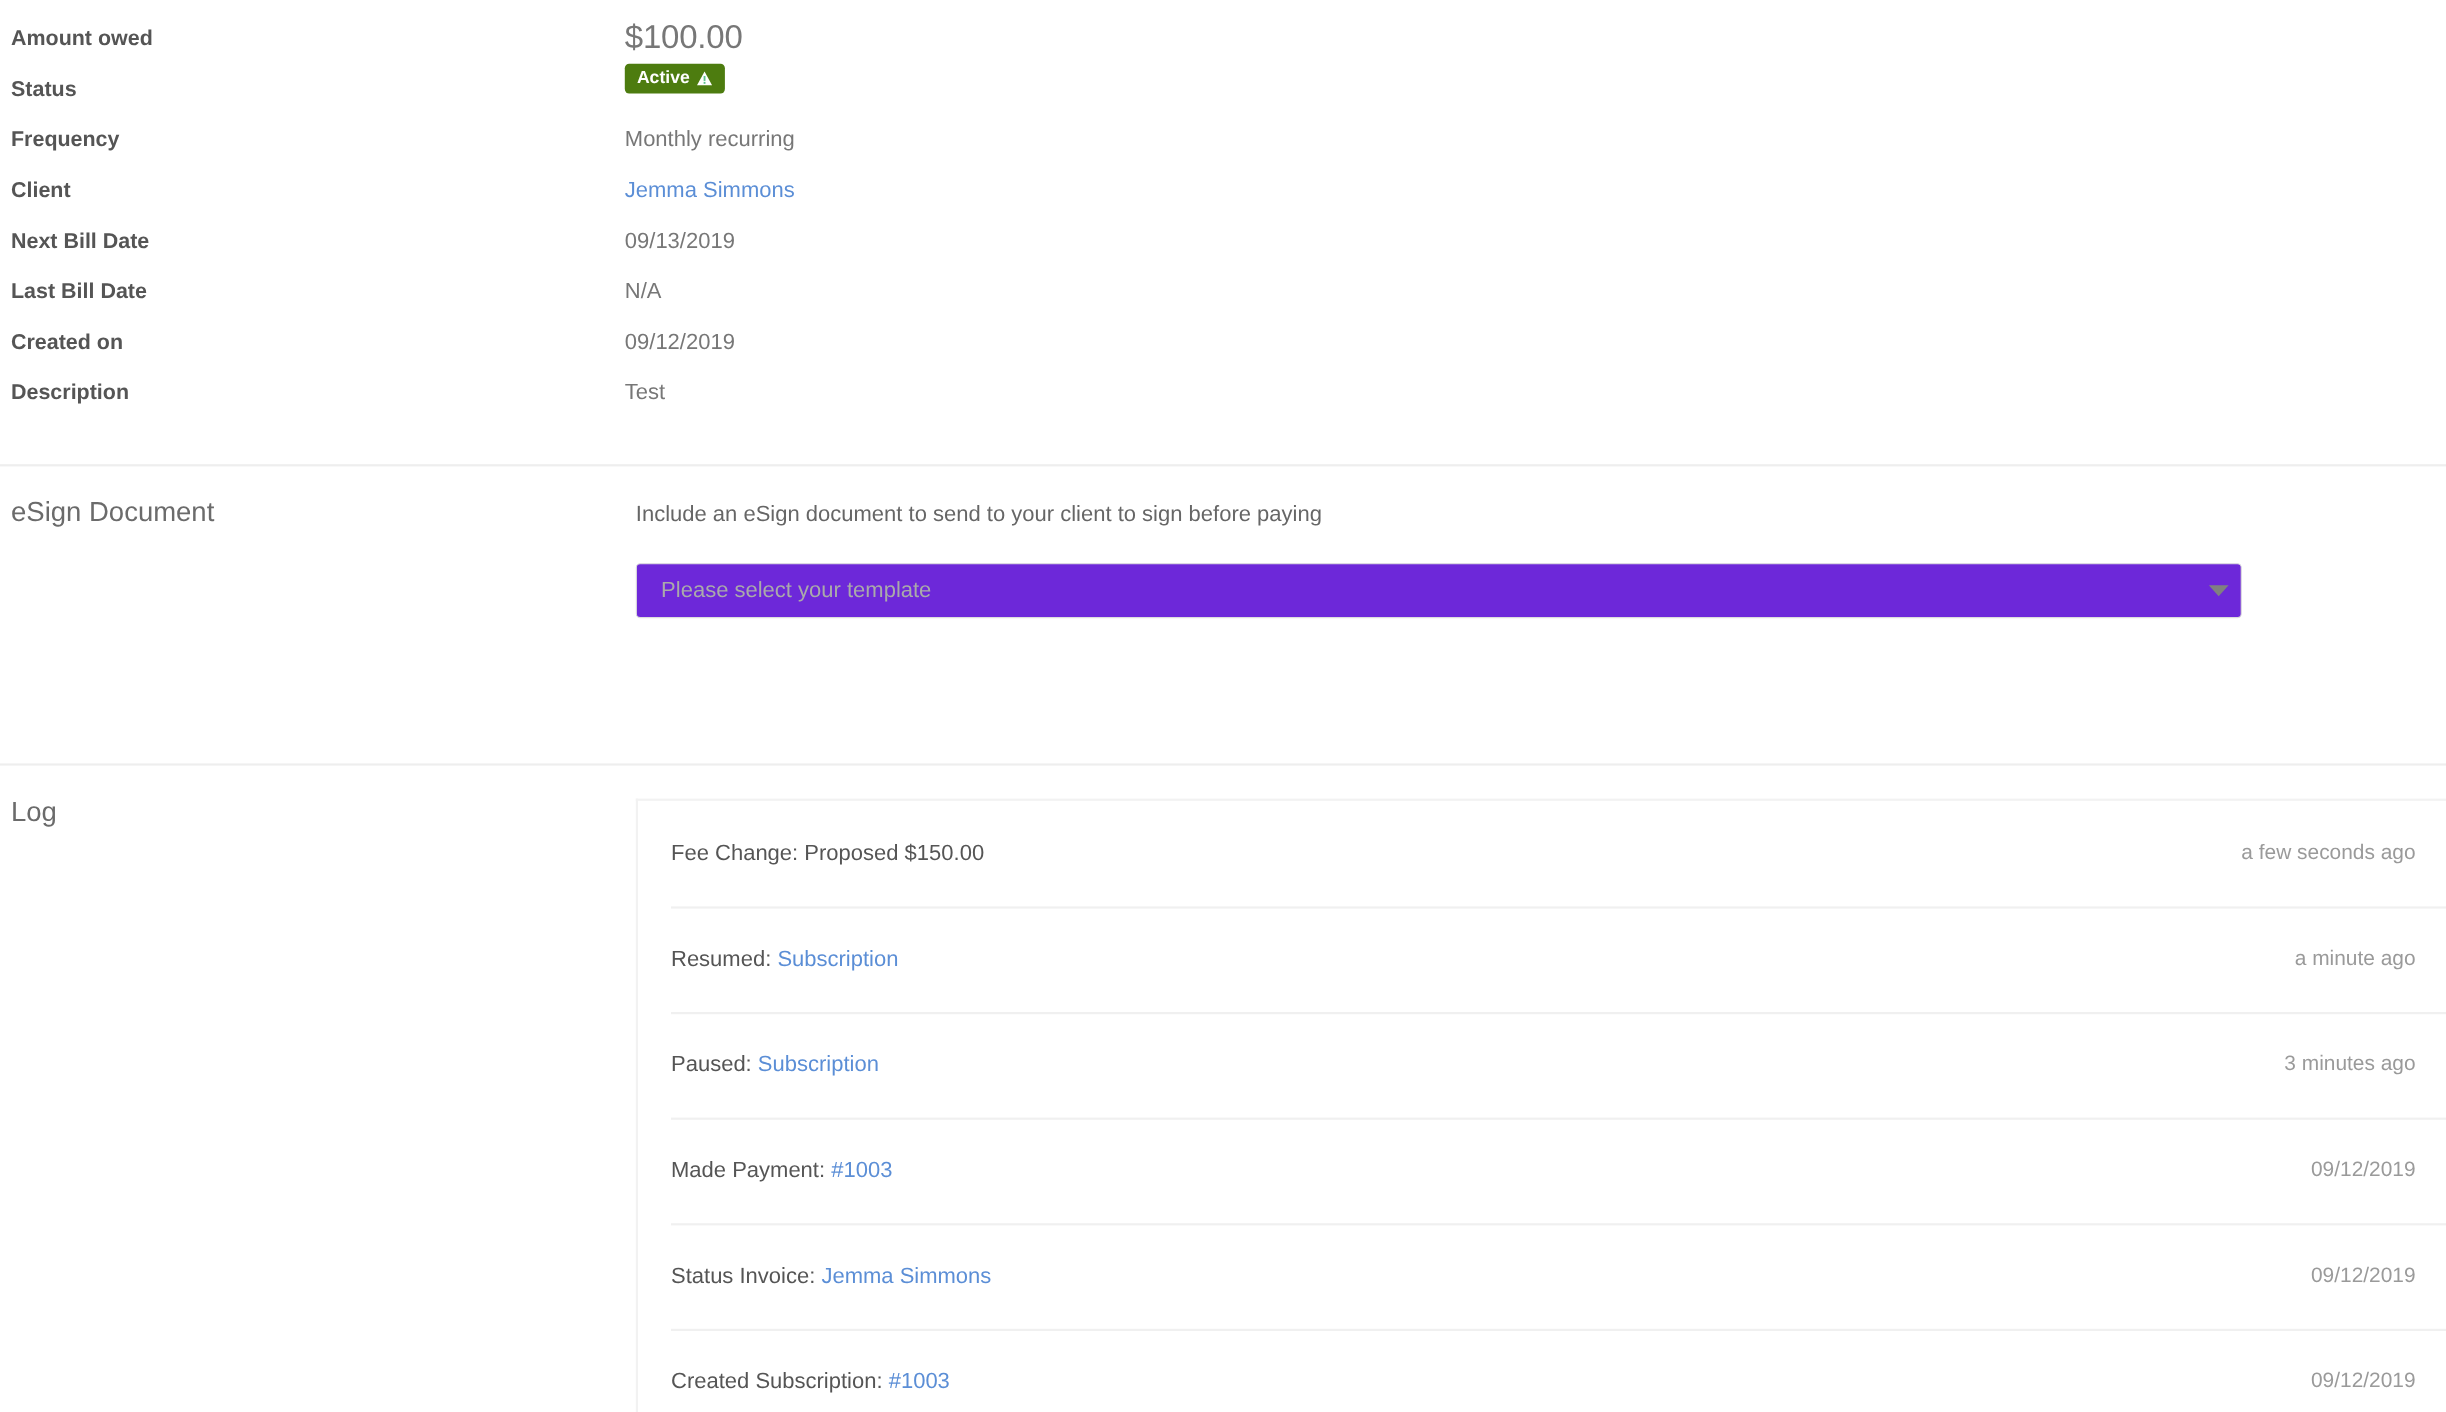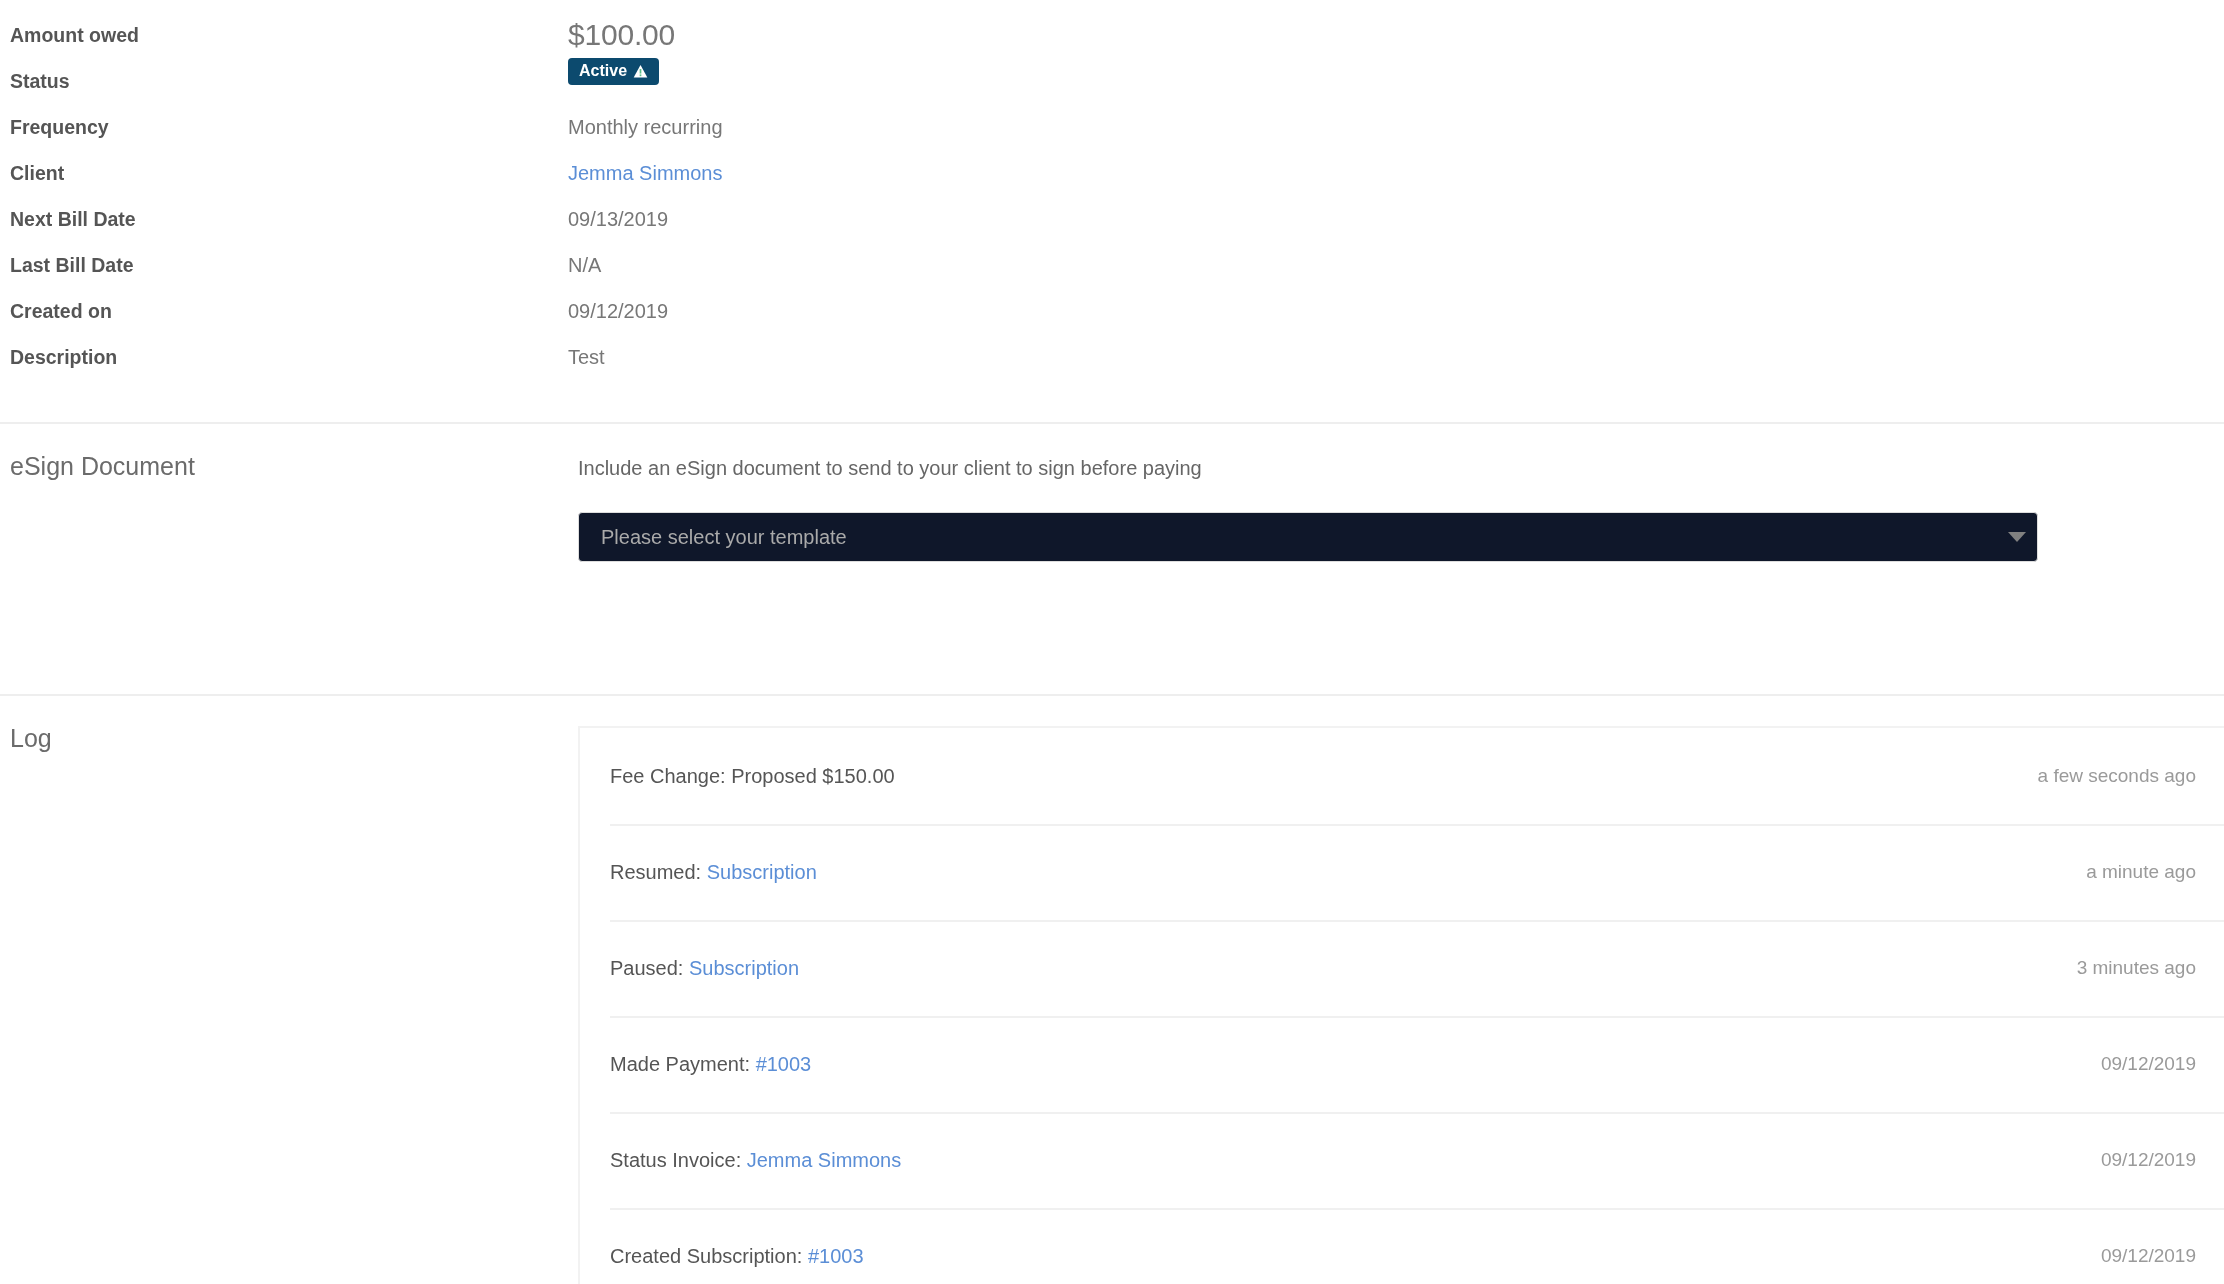--- a/index.html
+++ b/index.html
@@ -116,21 +116,21 @@
 
   
   .select-box {
     position: absolute;
     left: 578px;
     width: 1460px;
     height: 50px;
     box-sizing: border-box;
     border: 1px solid #dddddd;
     border-radius: 4px;
-    background: #0f172a;
+    background: #6d28d9;
     display: flex;
     align-items: center;
     cursor: pointer;
   }
   .select-placeholder {
     padding-left: 22px;
     font-size: 20px;
     color: #aaaaaa;
     flex: 1 1 auto;
     white-space: nowrap;
@@ -199,21 +199,21 @@
 
 <div class="page">
 
   <div class="summary" id="summary-list">
       <div class="field-row row-amount">
         <div class="field-label">Amount owed</div>
         <div class="field-value amount">$100.00</div>
       </div>
       <div class="field-row row-status">
         <div class="field-label">Status</div>
-        <span class="badge" style="background: #0c4a6e;">
+        <span class="badge" style="background: #4d7c0f;">
           <span>Active</span>
           <span class="warn-icon">
             <svg viewBox="0 0 16 16" width="15" height="15">
               <path d="M8 1 L15.3 14.4 L0.7 14.4 Z" fill="#ffffff"></path>
               <rect x="7.1" y="5.4" width="1.8" height="4.8" fill="#5cc08a"></rect>
               <rect x="7.1" y="11.1" width="1.8" height="1.9" fill="#5cc08a"></rect>
             </svg>
           </span>
         </span>
       </div>

